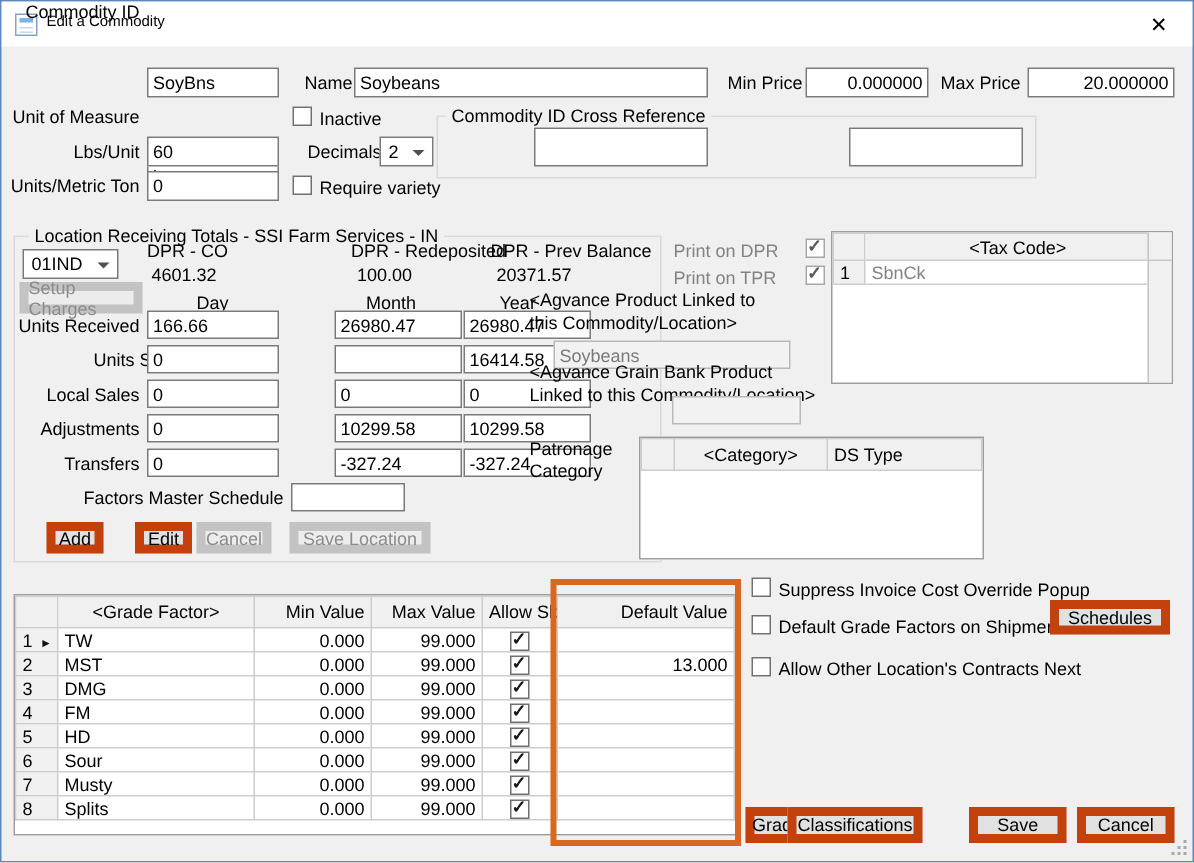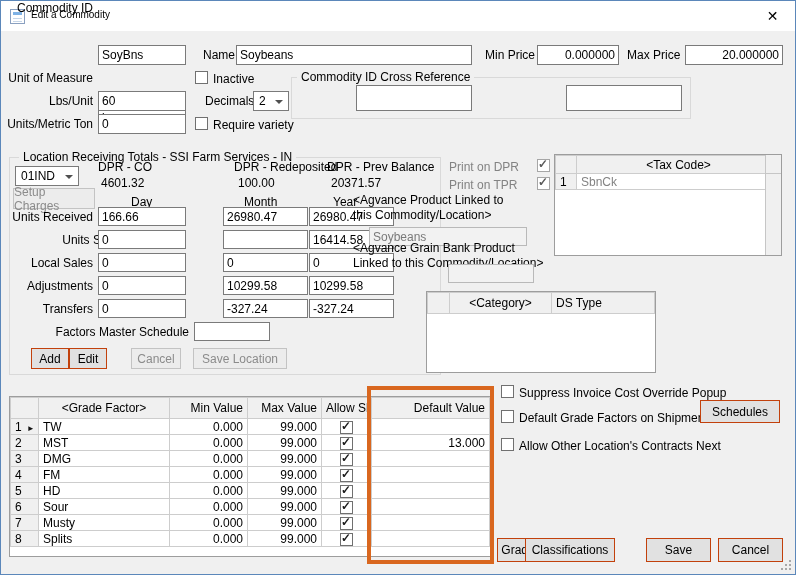--- a/index.html
+++ b/index.html
@@ -36,21 +36,21 @@
                   border-top:4px solid #505050; }
 
   .cb { width:13px; height:13px; border:1px solid #707070; background:#fff;
         display:inline-block; position:relative; vertical-align:middle; }
   .cb.checked::after { content:"✓"; position:absolute; left:0px; top:-3px;
                        font-size:12px; font-weight:bold; color:#1a1a1a; }
   .cb.dis { border-color:#a6a6a6; }
   .cb.dis.checked::after { color:#5a5a5a; }
 
   .btn { position:absolute; display:flex; align-items:center; justify-content:center;
-         background:#e1e1e1; border:1px solid #c2410c; font-size:12px; cursor:default; }
+         background:#e1e1e1; border:6px solid #c2410c; font-size:12px; cursor:default; }
   .btn.dis { background:#ececec; border-color:#c3c3c3; color:#8b8b8b; }
 
   .groupbox { position:absolute; border:1px solid #d9d9d9; }
   .grouplabel { position:absolute; background:#f0f0f0; padding:0 4px; white-space:nowrap; }
 
   .grid { position:absolute; background:#fff; border:1px solid #9d9d9d; }
   .grid table { border-collapse:collapse; table-layout:fixed; width:100%; }
   .grid th, .grid td { border:1px solid #cdcdcd; font-weight:normal; padding:0 4px;
                        white-space:nowrap; overflow:hidden; font-size:12px; }
   .grid th { background:#f0f0f0; text-align:center; height:21px; }
@@ -160,29 +160,30 @@
 
   <div class="rlabel" style="left:0;top:301px;width:92px;">Transfers</div>
   <input class="tb" style="left: 97px; top: 298px; width: 88px; height: 19px;" value="0">
   <input class="tb" style="left: 222px; top: 298px; width: 85px; height: 19px;" value="-327.24">
   <input class="tb" style="left: 308px; top: 298px; width: 85px; height: 19px;" value="-327.24">
 
   <div class="rlabel" style="left:0;top:324px;width:188px;">Factors Master Schedule</div>
   <input class="tb" style="left: 193px; top: 321px; width: 76px; height: 19px;" value="">
 
   <div class="btn" style="left:30px;top:347px;width:38px;height:21px;">Add</div>
-  <div class="btn" style="left:68px;top:347px;width:38px;height:21px;">Edit</div>
+  <div class="btn" style="left:89px;top:347px;width:38px;height:21px;">Edit</div>
   <div class="btn dis" style="left:130px;top:347px;width:50px;height:21px;">Cancel</div>
   <div class="btn dis" style="left:192px;top:347px;width:94px;height:21px;">Save Location</div>
 
   <div class="lbl wrap" style="left:352px;top:192px;width:160px;">&lt;Agvance Product Linked to this Commodity/Location&gt;</div>
   <input class="tb dis" style="left: 368px; top: 226px; width: 158px; height: 19px;" value="Soybeans">
   <div class="lbl wrap" style="left:352px;top:240px;width:196px;">&lt;Agvance Grain Bank Product Linked to this Commodity/Location&gt;</div>
   <input class="tb dis" style="left: 447px; top: 263px; width: 86px; height: 19px;" value="">
 
+  <div class="lbl wrap" style="left:352px;top:291px;width:62px;">Patronage Category</div>
   <div class="grid" style="left:425px;top:290px;width:230px;height:82px;">
     <table>
       <tbody>
           <tr>
         <th class="selh" style="width:22px;"></th>
         <th style="width:102px;">&lt;Category&gt;</th>
         <th class="lefth">DS Type</th>
       </tr>
     </tbody>
       </table>

